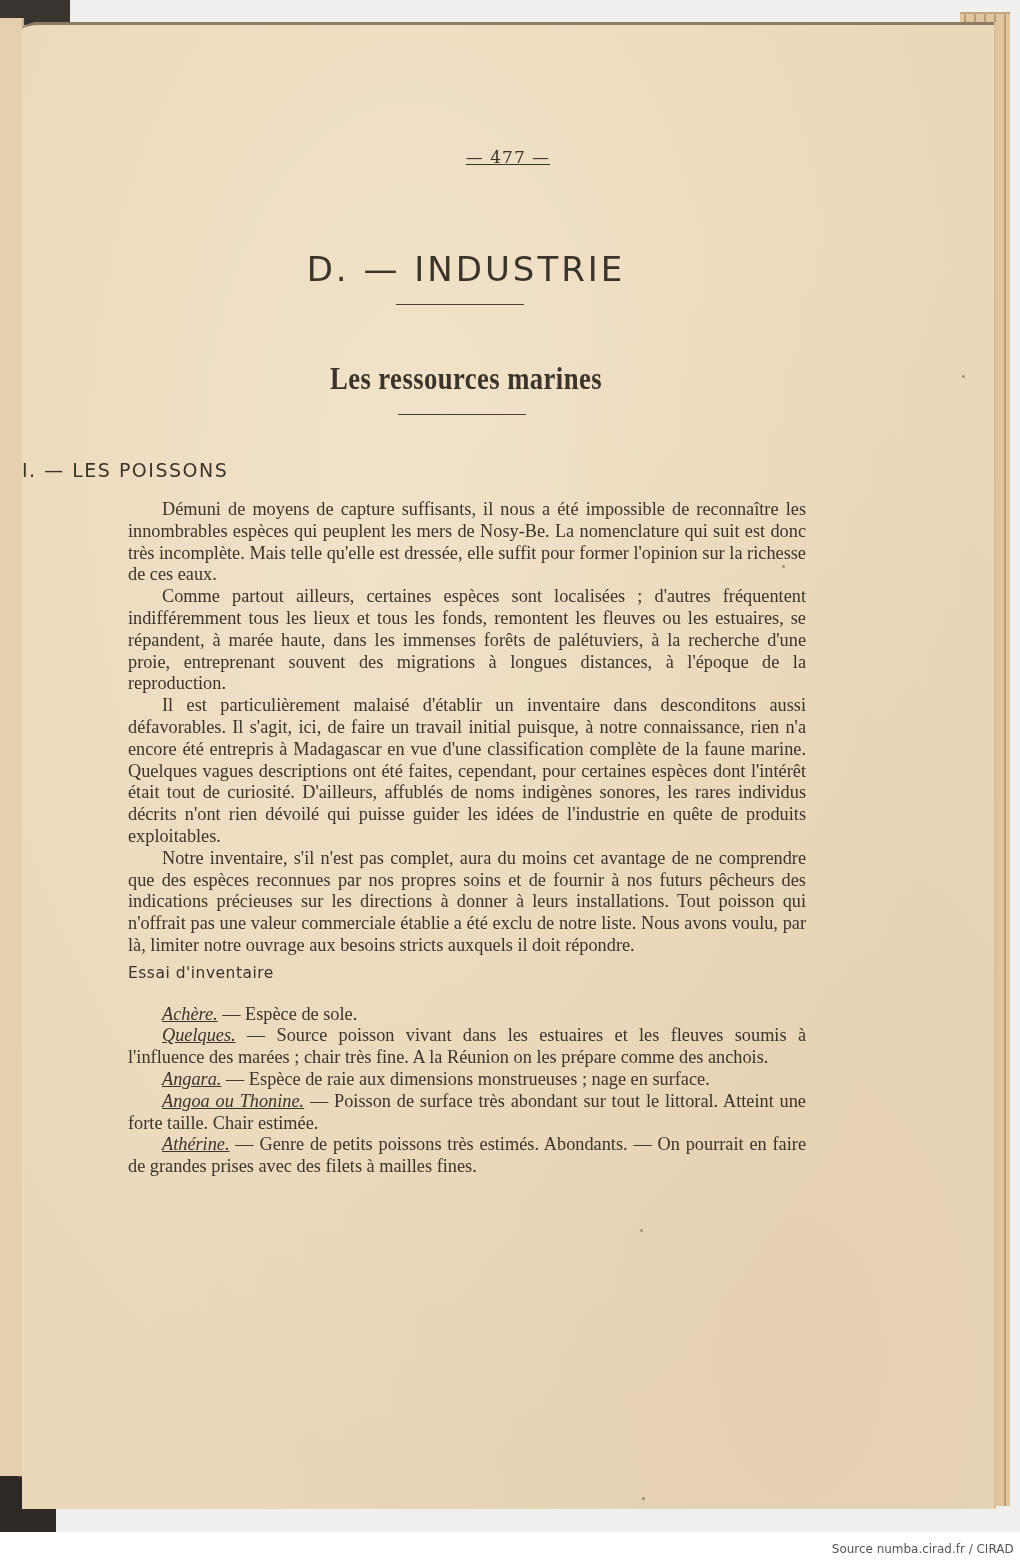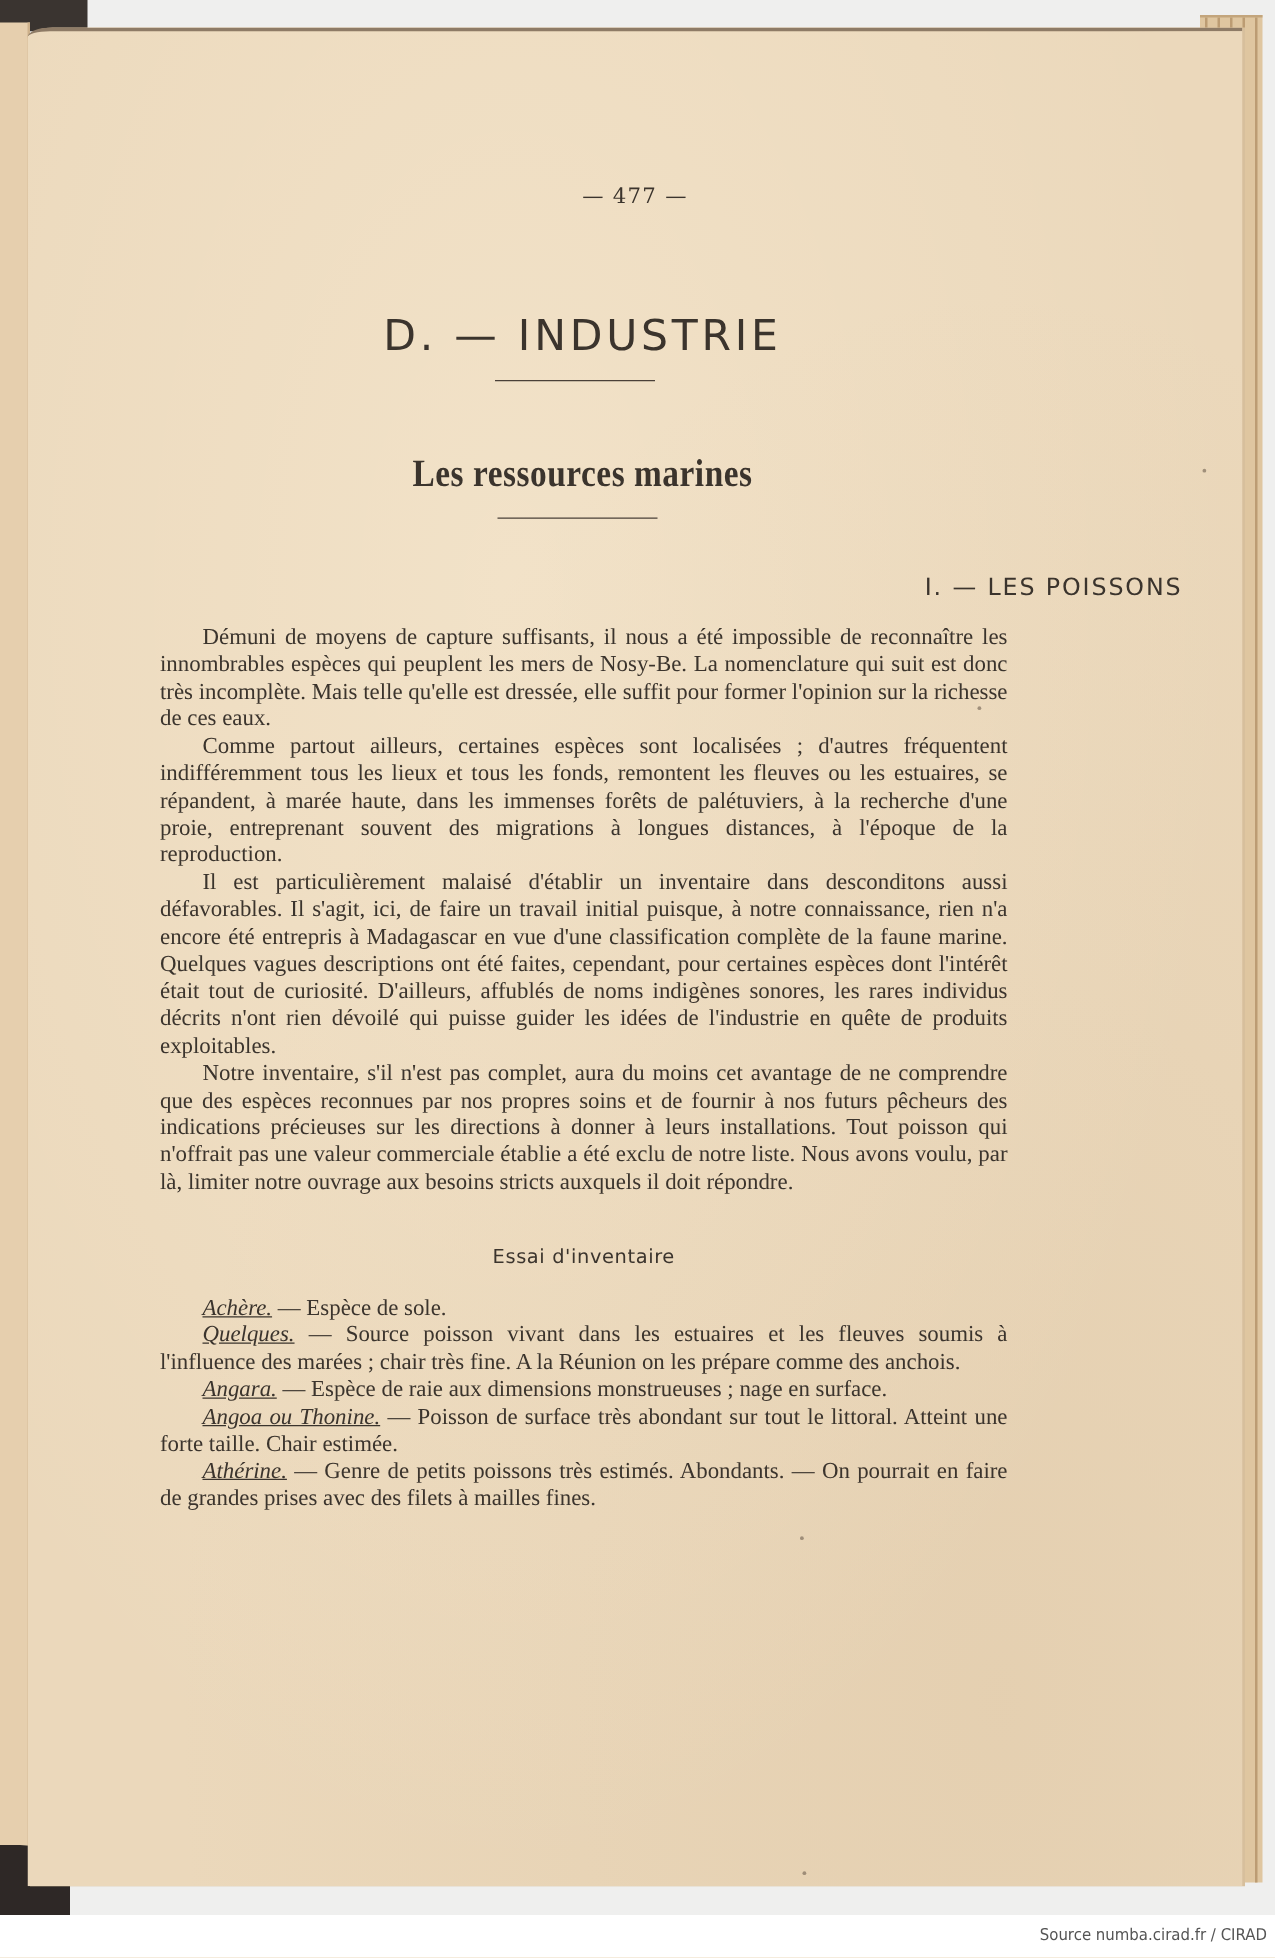--- a/index.html
+++ b/index.html
@@ -40,44 +40,44 @@
     background-image:
       radial-gradient(ellipse at 40% 30%, rgba(255,245,225,0.35), rgba(0,0,0,0) 70%),
       radial-gradient(ellipse at 80% 90%, rgba(200,170,130,0.18), rgba(0,0,0,0) 60%);
     border-top: 3px solid #8e7b66;
     border-top-left-radius: 18px 8px;
     box-shadow: 2px 0 0 #d7bf9c;
   }
   .ink { color: #3b342d; }
   .folio {
     position: absolute; left: 0; width: 972px; top: 122px; text-align: center;
-    font-family: "DejaVu Serif", serif; font-size: 17px; letter-spacing: 1px;
+    font-family: "DejaVu Serif", serif; font-size: 17px; letter-spacing: 1px; text-decoration: underline;
   }
   .section-title {
     position: absolute; left: 0; width: 888px; top: 224px; text-align: center;
     font-family: "DejaVu Sans", sans-serif; font-size: 34px; letter-spacing: 3px;
   }
   .rule { position: absolute; height: 1px; background: #4a4038; }
   .chapter-title {
     position: absolute; left: 0; width: 888px; top: 336px; text-align: center;
     font-family: "Liberation Serif", serif; font-weight: bold; font-size: 31px;
     transform: scaleX(0.86); letter-spacing: 0.5px;
   }
   .sub-title {
-    position: absolute; left: 0; width: 888px; top: 434px; text-align: right;
-    font-family: "DejaVu Sans", sans-serif; font-size: 19px; letter-spacing: 1.5px; padding-left: 36px;
+    position: absolute; left: 0; width: 888px; top: 434px; text-align: left;
+    font-family: "DejaVu Sans", sans-serif; font-size: 19px; letter-spacing: 1.5px;
   }
   .body-text {
     position: absolute; left: 106px; width: 678px; top: 474px;
     font-family: "Liberation Serif", serif; font-size: 18.3px; line-height: 21.8px;
     text-align: justify;
   }
   .body-text p { margin: 0; text-indent: 34px; }
   .inv-heading {
-    margin: 38px 0 19px 0; text-align: center;
+    margin: 6px 0 19px 0; text-align: left;
     font-family: "DejaVu Sans", sans-serif; font-size: 15.5px; letter-spacing: 0.5px;
   }
   .entry { margin: 0; text-indent: 34px; }
   .entry .name { font-style: italic; text-decoration: underline; }
   .source {
     position: absolute; right: 6px; top: 1541px;
     font-family: "DejaVu Sans", sans-serif; font-size: 13px; color: #555555;
     transform: scaleX(0.92); transform-origin: right center;
   }
   .speck { position: absolute; width: 3px; height: 3px; border-radius: 50%; background: #6e5f50; opacity: 0.6; }

